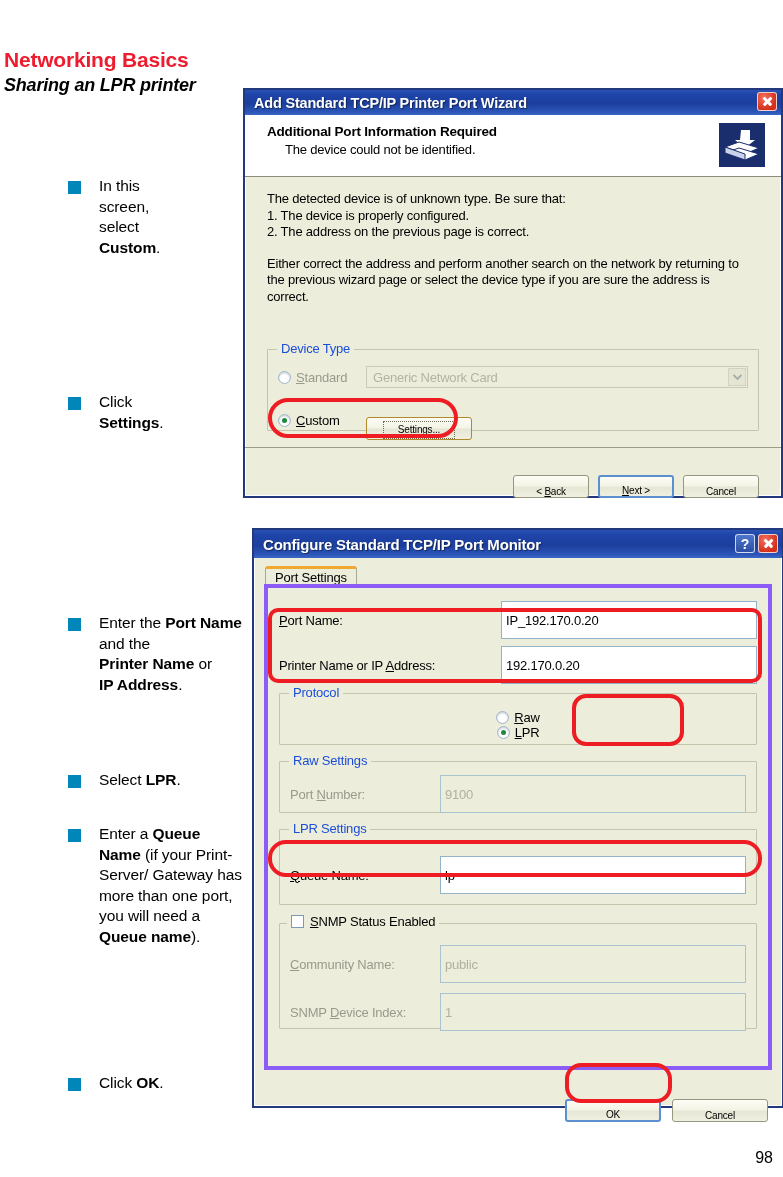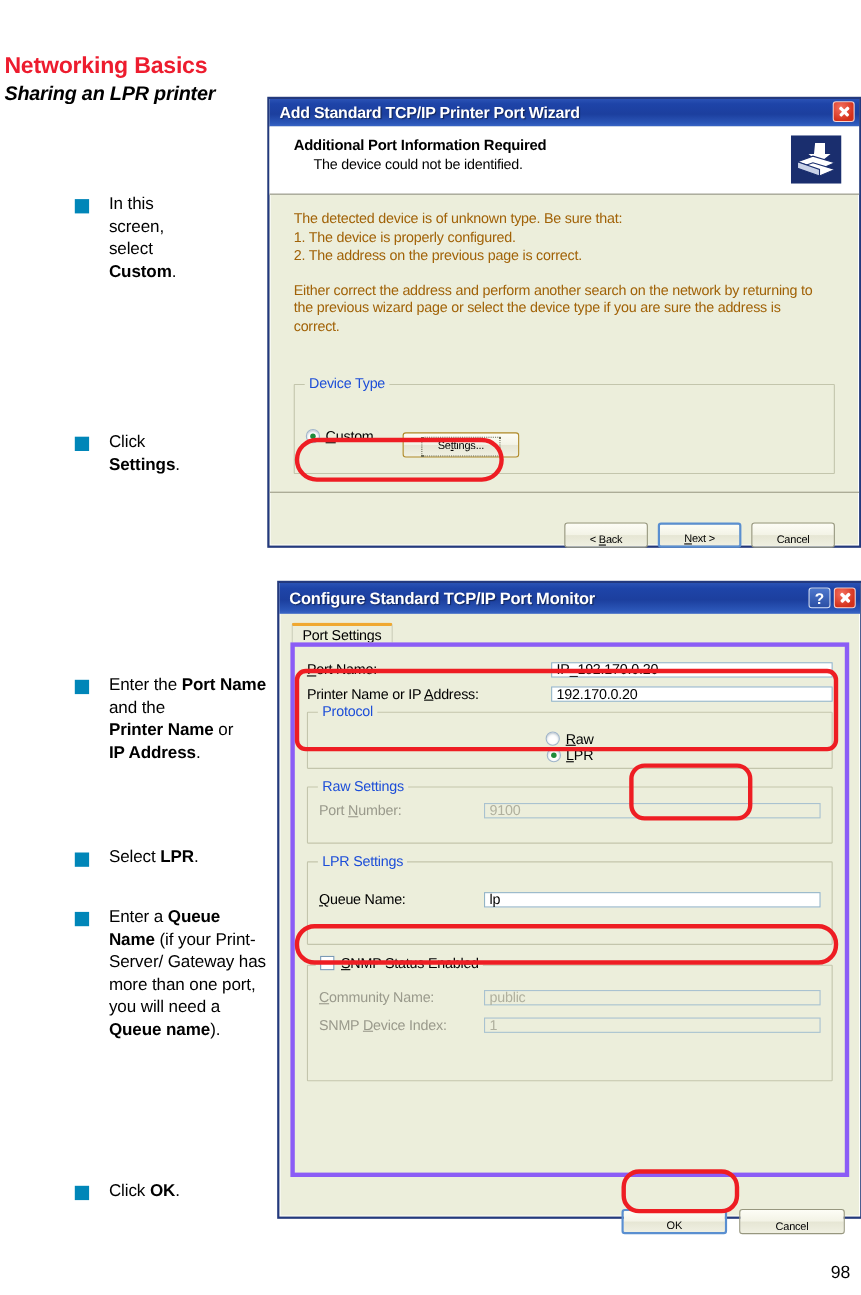--- a/index.html
+++ b/index.html
@@ -77,21 +77,21 @@
     padding:9px 0 10px 22px; position:relative; height:62px;
   }
   .wiz-head .ht { font-size:13.5px; font-weight:bold; color:#000; letter-spacing:-0.2px;}
   .wiz-head .hs { font-size:13px; color:#000; margin-left:18px; margin-top:3px; letter-spacing:-0.2px;}
   .printer-icon {
     position:absolute; right:11px; top:3px; width:56px; height:54px;
     background:#ffffff; display:flex; align-items:center; justify-content:center;
   }
 
   .wiz-body { padding:14px 22px 0 22px; position:relative; }
-  .wiz-body p { margin:0; font-size:13px; color:#a16207; line-height:16.5px; letter-spacing:-0.2px;}
+  .wiz-body p { margin:0; font-size:13px; color:#000000; line-height:16.5px; letter-spacing:-0.2px;}
   .wiz-body p.gap { margin-top:15px; }
 
   
   .group {
     border:1px solid #c3c5ac; border-radius:1px;
     margin-top:6px; padding:12px 10px 10px 10px; position:relative;
   }
   .group > .legend {
     position:absolute; top:-9px; left:9px; background:#eceedb;
     padding:0 4px; font-size:13px; color:#1d4ed8; letter-spacing:-0.2px;
@@ -114,21 +114,21 @@
   .ctl-label.dis { color:#9a9a8c; }
   .ul { text-decoration:underline; }
 
   .checkbox {
     width:13px; height:13px; background:#fff; border:1.5px solid #7a9ab5;
     flex:0 0 13px; margin-right:6px;
   }
 
   .textbox {
     background:#ffffff; border:1px solid #93b4c6;
-    height:14px; display:flex; align-items:center; padding:0 4px;
+    height:38px; display:flex; align-items:center; padding:0 4px;
     font-size:13px; color:#000; letter-spacing:-0.2px;
   }
   .textbox.gray { background:#eceedb; color:#b0b09e; border-color:#a9c2d0; }
 
   .combo {
     flex:1; height:22px; background:#eceedb; border:1px solid #c9cbb4;
     display:flex; align-items:center; position:relative;
     font-size:13px; color:#b3b3a1; padding-left:6px; letter-spacing:-0.2px;
   }
   .combo .arrow {
@@ -243,20 +243,34 @@
 
   <div class="wiz-body">
     <p>The detected device is of unknown type.  Be sure that:</p>
     <p>1. The device is properly configured.</p>
     <p>2.  The address on the previous page is correct.</p>
     <p class="gap" style="width:485px;">Either correct the address and perform another search on the network by returning to the previous wizard page or select the device type if you are sure the address is correct.</p>
 
     <div class="group" style="margin-top:44px; height:82px; padding-top:14px;">
       <div class="legend">Device Type</div>
 
+      <div class="row" style="margin-top:2px;">
+        <div class="radio"></div>
+        <div class="ctl-label dis" style="width:70px;">
+          <span class="ul">S</span><span>tandard</span>
+        </div>
+        <div class="combo">
+          <span>Generic Network Card</span>
+          <span class="arrow">
+            <svg width="9" height="6" viewBox="0 0 9 6">
+                <path d="M0.5 1 L4.5 5 L8.5 1" fill="none" stroke="#5b6b7a" stroke-width="1.8"></path>
+              </svg>
+          </span>
+        </div>
+      </div>
 
       <div class="row" style="margin-top:13px;">
         <div class="radio on"></div>
         <div class="ctl-label" style="width:70px;">
           <span class="ul">C</span><span>ustom</span>
         </div>
         <div class="btn dotted" style="min-width:106px;">
           <span class="inner">
             <span>Se</span><span class="ul">t</span><span>tings...</span>
           </span>

